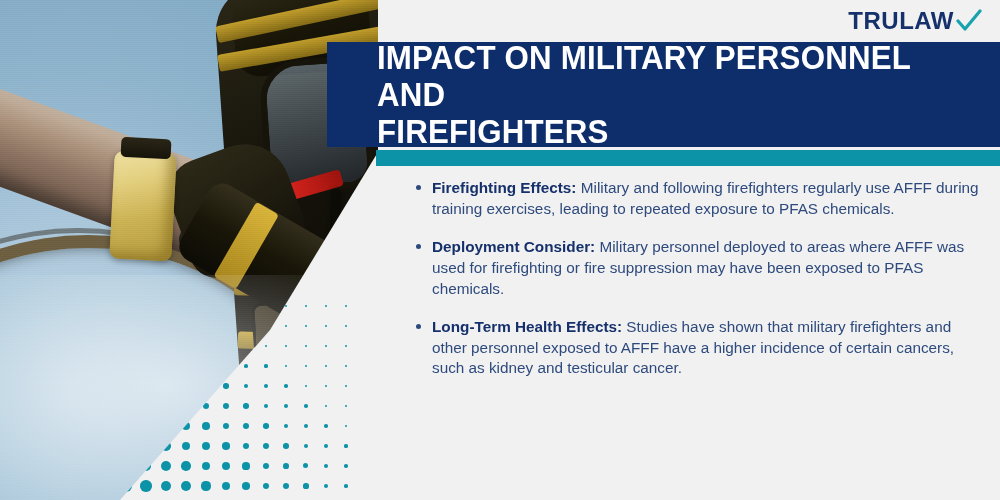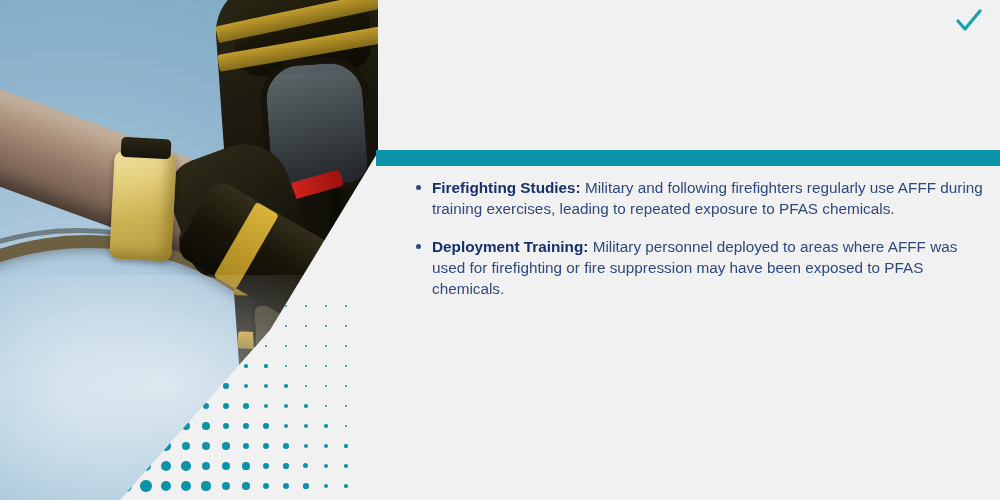--- a/index.html
+++ b/index.html
@@ -423,28 +423,34 @@
     <div class="nozzle"></div>
     <div class="nozzle-band"></div>
     <div class="canister">
       <div class="cap"></div>
     </div>
     <div class="haze"></div>
     <div class="grain"></div>
   </div>
 
   <div class="logo">
+    <span class="logo-word">TRULAW</span>
     <svg class="logo-check" width="26" height="26" viewBox="0 0 26 26">
       <path d="M2 13 L9 21 L24 3" fill="none" stroke="#17a2ae" stroke-width="3.2" stroke-linecap="round" stroke-linejoin="round"></path>
     </svg>
   </div>
 
+  <div class="title-banner">
+    <h1 class="title-text">IMPACT ON MILITARY PERSONNEL AND
+FIREFIGHTERS</h1>
+  </div>
 
   <div class="teal-bar"></div>
 
   <div class="content">
     <ul class="bullets" id="bullet-list">
-        <li><span class="marker"></span><b class="lbl">Firefighting Studies:</b><span> Military and following firefighters regularly use AFFF during training exercises, leading to repeated exposure to PFAS chemicals.</span></li>
-        <li><span class="marker"></span><b class="lbl">Deployment Training:</b><span> Military personnel deployed to areas where AFFF was used for firefighting or fire suppression may have been exposed to PFAS chemicals.</span></li>
+        <li><span class="marker"></span><b class="lbl">Firefighting Effects:</b><span> Military and following firefighters regularly use AFFF during training exercises, leading to repeated exposure to PFAS chemicals.</span></li>
+        <li><span class="marker"></span><b class="lbl">Deployment Consider:</b><span> Military personnel deployed to areas where AFFF was used for firefighting or fire suppression may have been exposed to PFAS chemicals.</span></li>
+        <li><span class="marker"></span><b class="lbl">Long-Term Health Effects:</b><span> Studies have shown that military firefighters and other personnel exposed to AFFF have a higher incidence of certain cancers, such as kidney and testicular cancer.</span></li>
       </ul>
   </div>
 
 </div>
 
 </body></html>

